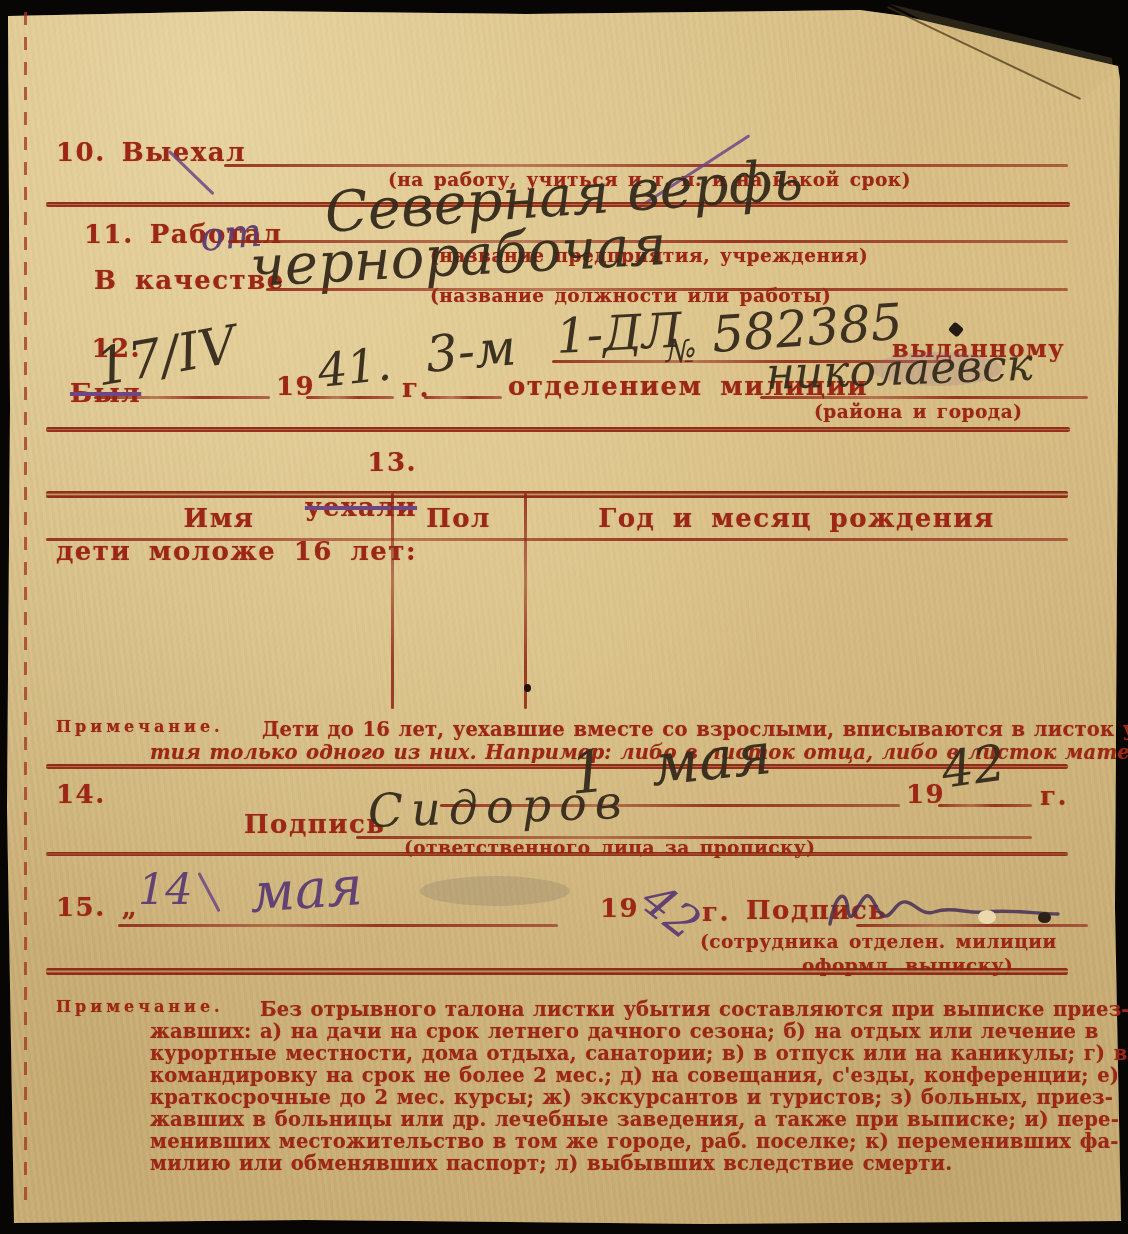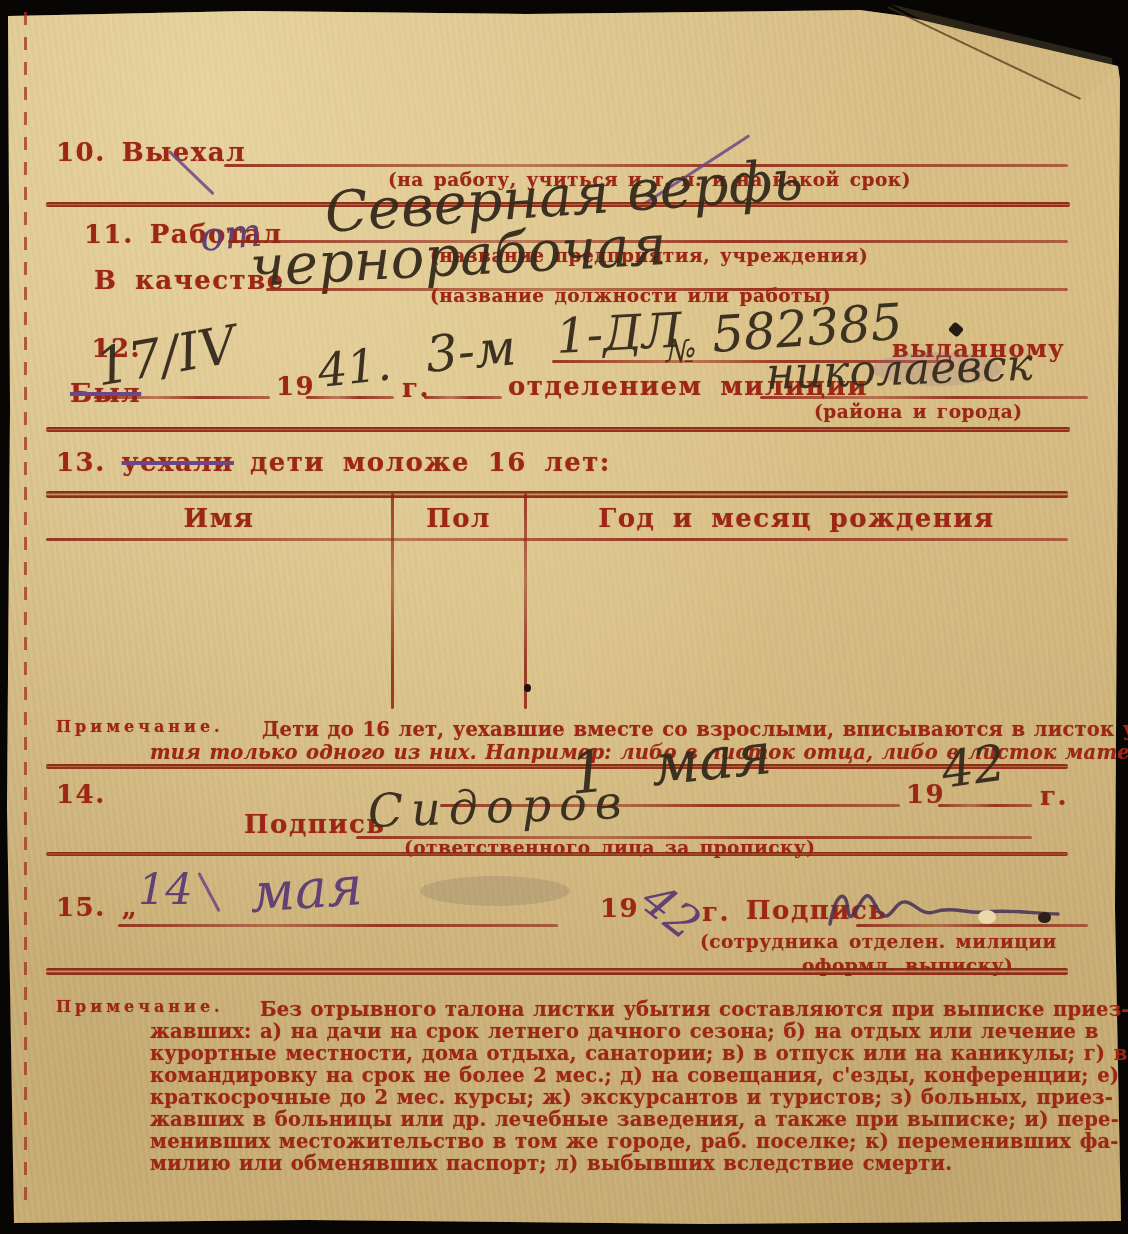--- a/index.html
+++ b/index.html
@@ -115,21 +115,21 @@
 <div class="blot" style="left:872px;top:352px;width:130px;height:34px;background:rgba(128,88,150,.17);"></div>
 <div class="hw" style="left:766px;top:348px;font-size:44px;transform:rotate(-2deg);">николаевск</div>
 <div class="line" style="left:94px;top:396px;width:176px;"></div>
 <div class="line" style="left:306px;top:396px;width:88px;"></div>
 <div class="line" style="left:424px;top:396px;width:78px;"></div>
 <div class="line" style="left:760px;top:396px;width:328px;"></div>
 <div class="print cap" style="left:814px;top:402px;">(района и города)</div>
 
 <div class="rule" style="left:46px;top:427px;width:1024px;"></div>
 
-<div class="print row" style="left:56px;top:448px;">
+<div class="print row" style="left:56px;top:448px;flex-direction:column;">
   <span>13.</span>
   <span class="struck-p">уехали</span>
   <span>дети моложе 16 лет:</span>
 </div>
 
 <div class="rule rule2" style="left:46px;top:491px;width:1022px;"></div>
 <div class="print center" style="left:46px;top:504px;width:346px;">Имя</div>
 <div class="print center" style="left:392px;top:504px;width:133px;">Пол</div>
 <div class="print center" style="left:525px;top:504px;width:543px;">Год и месяц рождения</div>
 <div class="line" style="left:46px;top:538px;width:1022px;height:3.2px;"></div>

